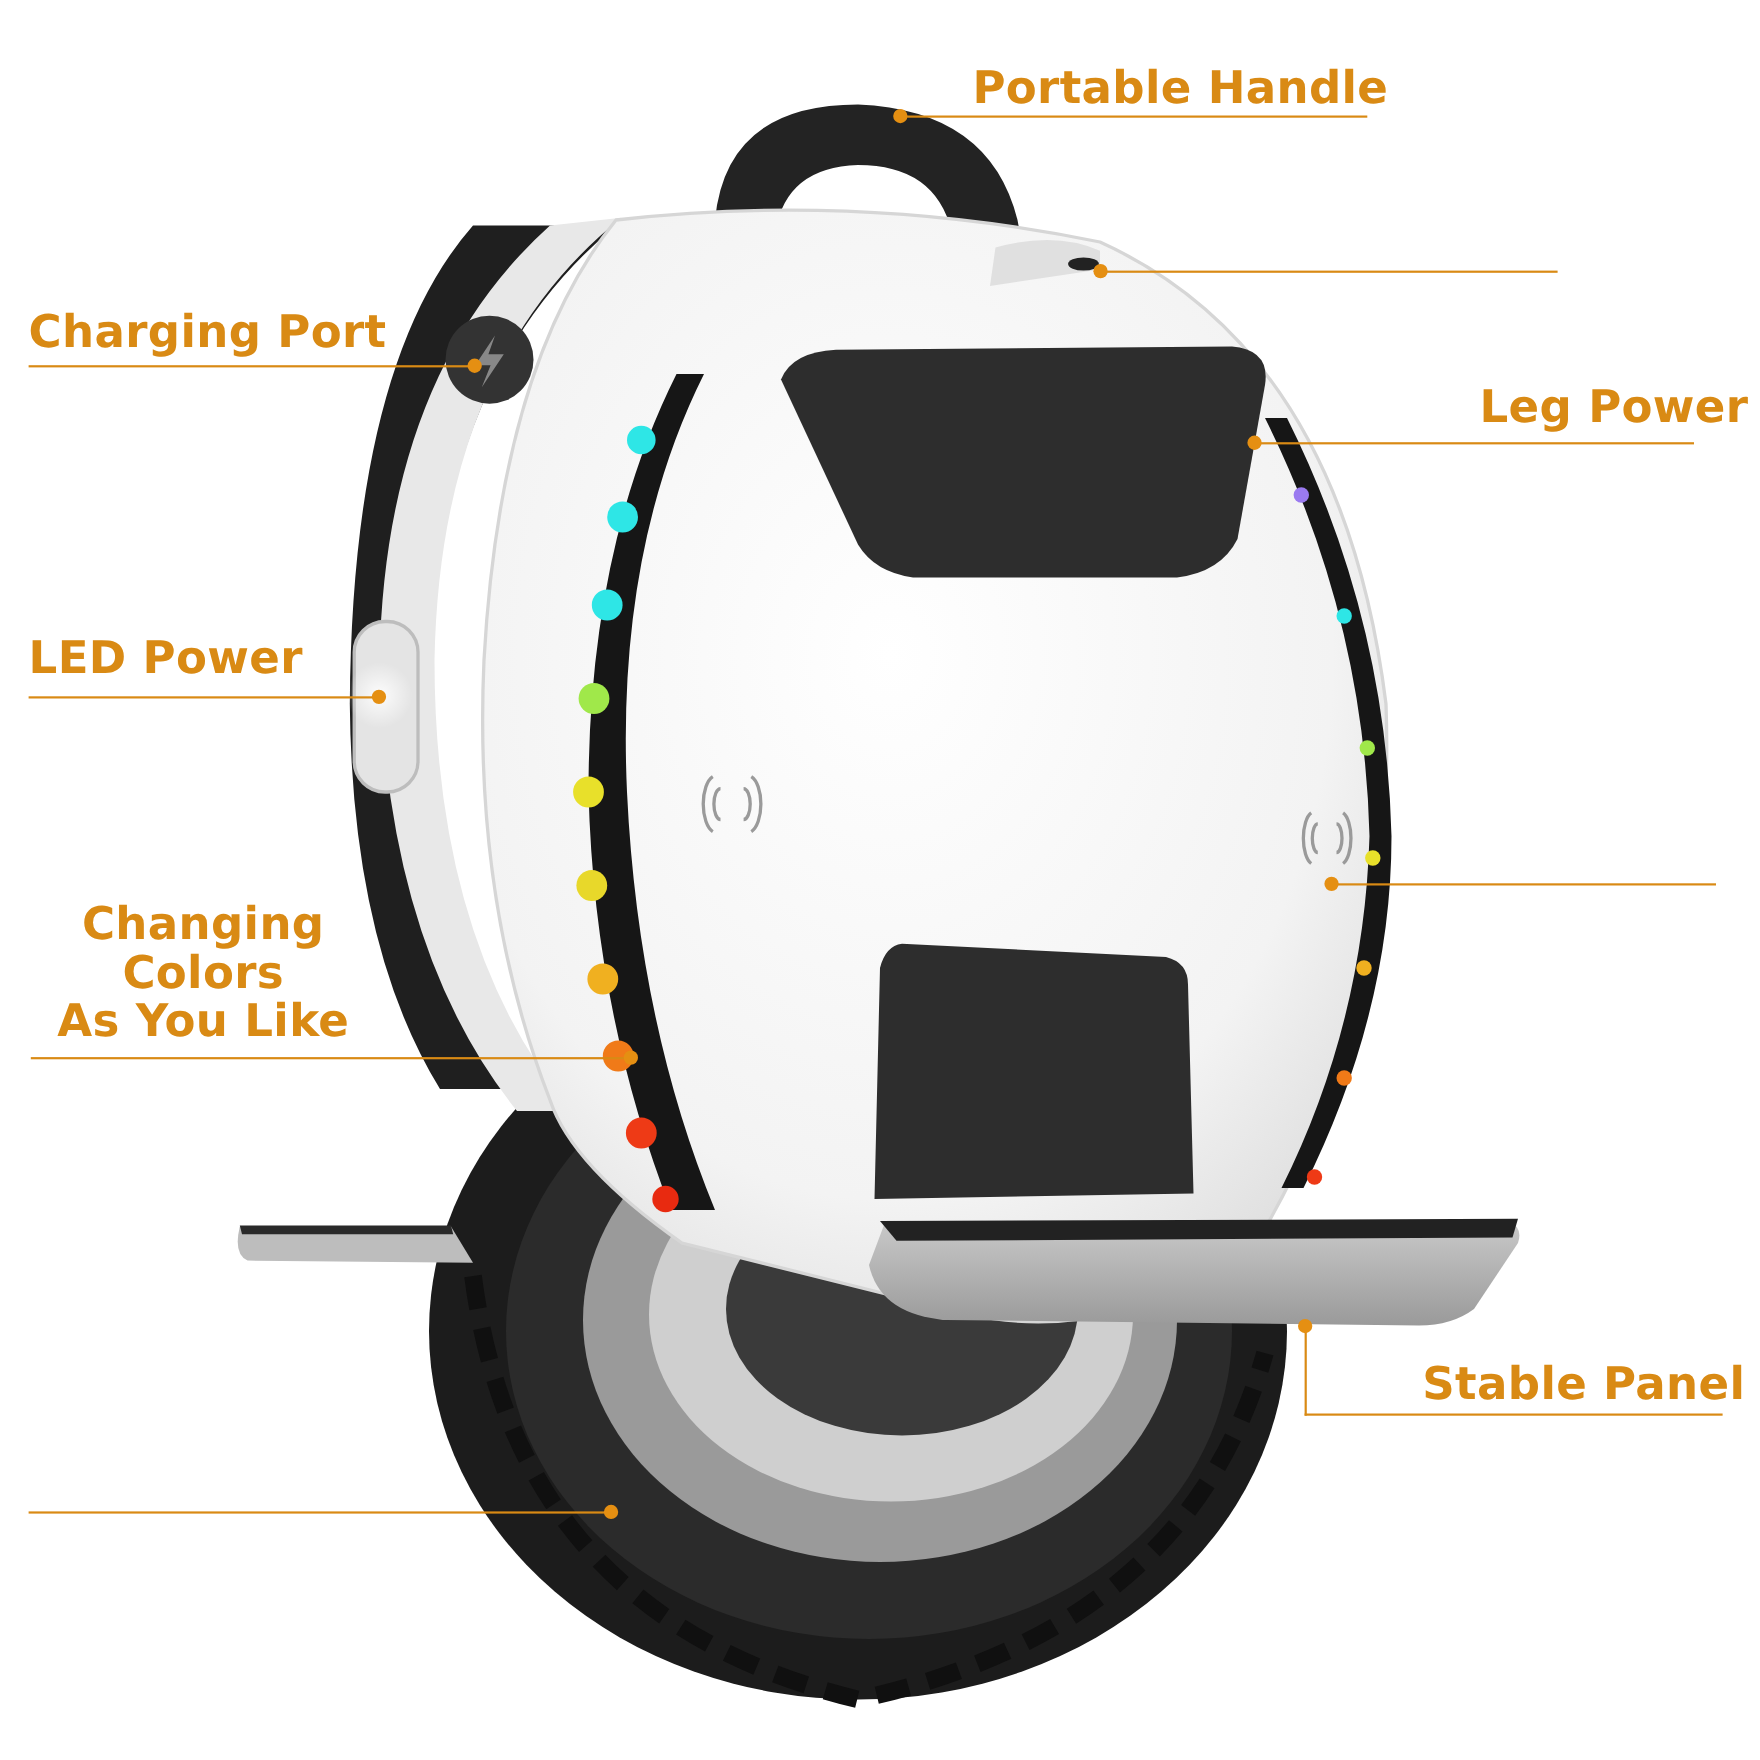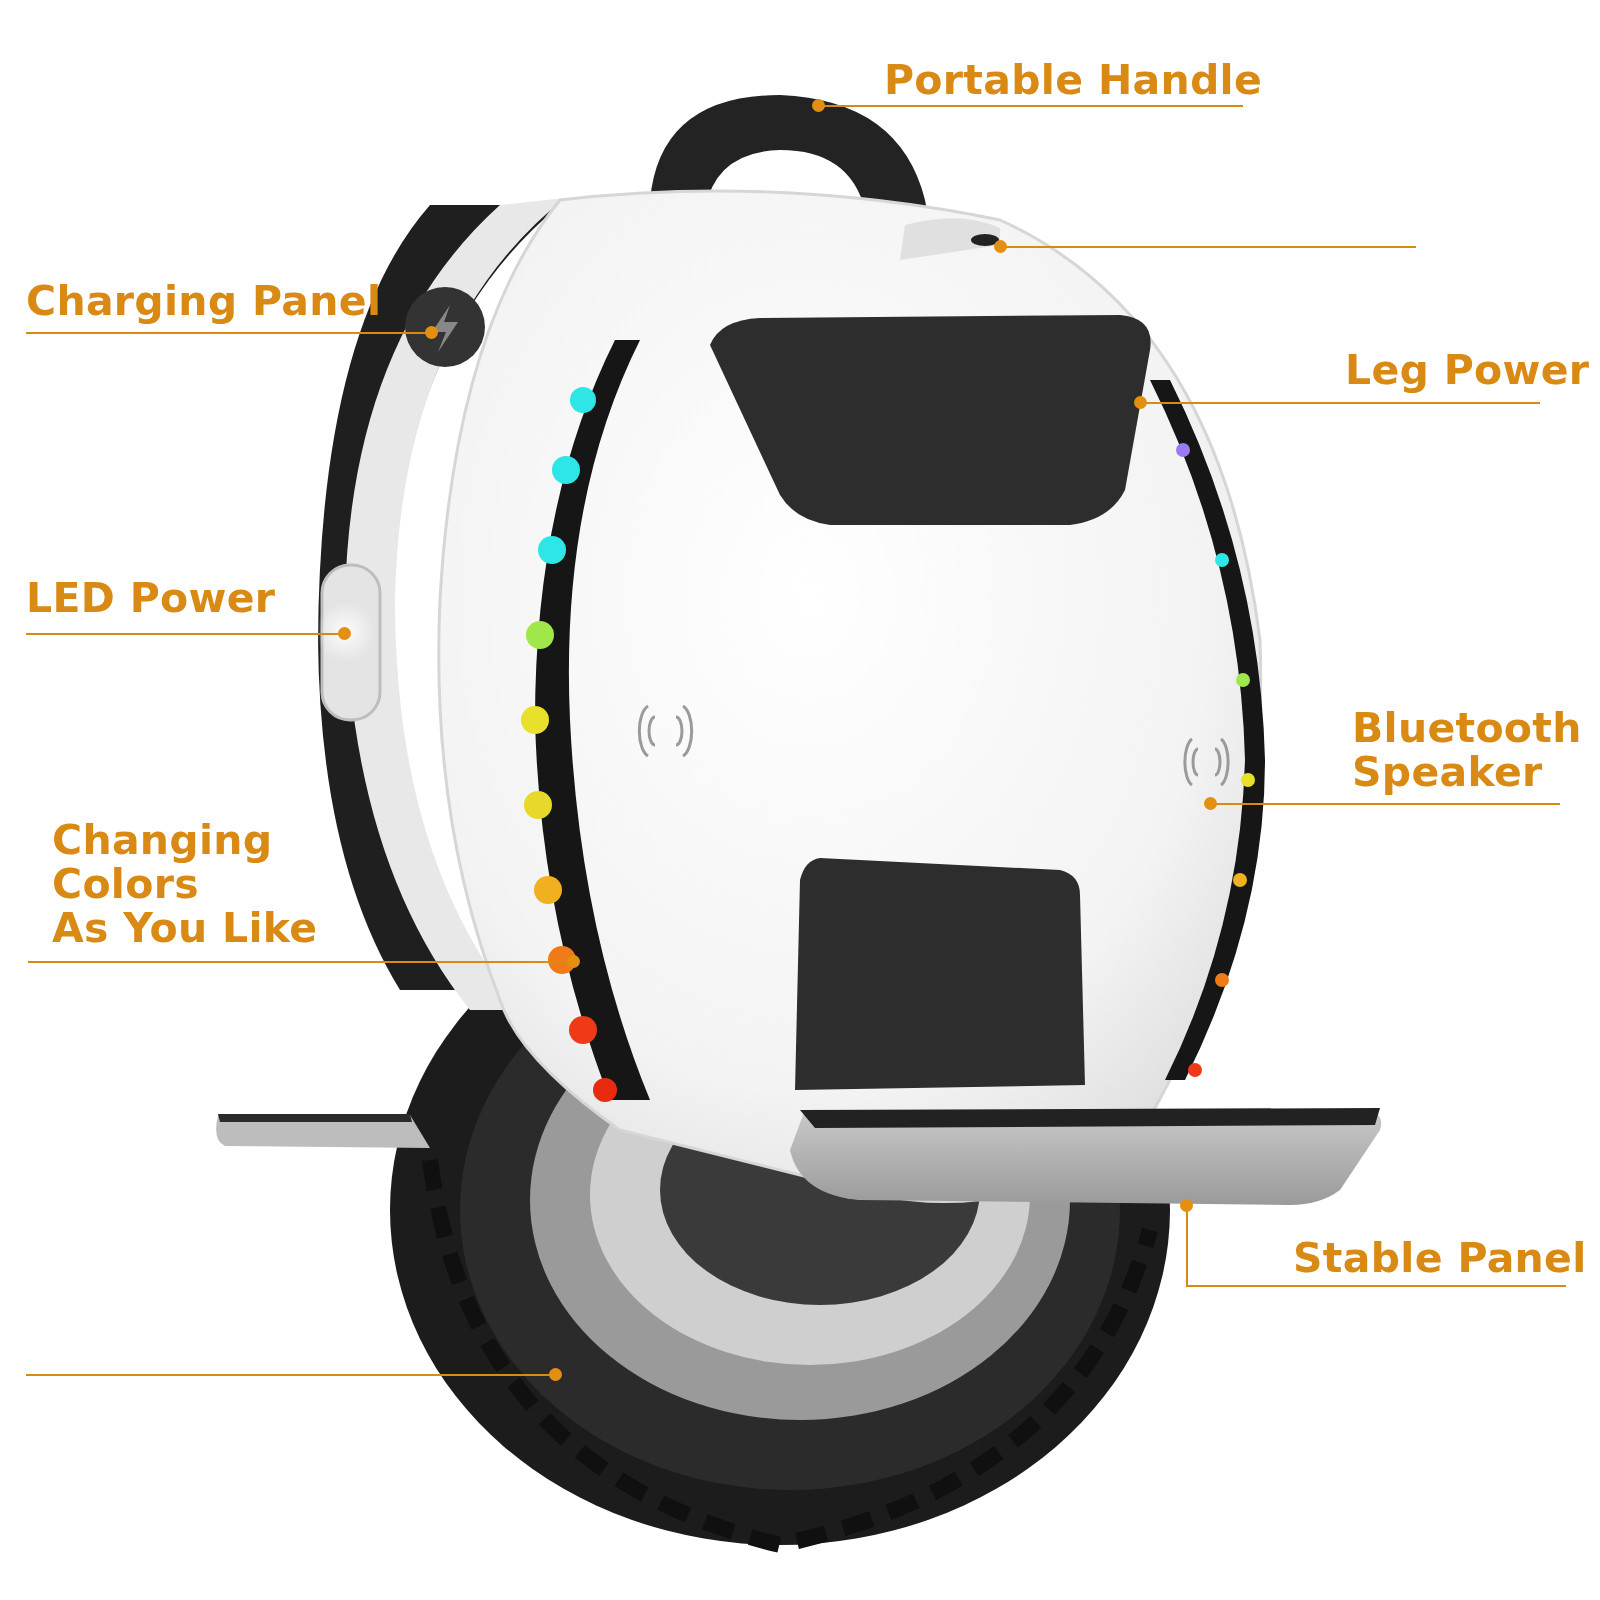--- a/index.html
+++ b/index.html
@@ -1,17 +1,17 @@
 <!DOCTYPE html>
 <html><head>
 <meta charset="utf-8">
 <style>
   html, body { margin:0; padding:0; background:#ffffff; }
   body { width:1600px; height:1600px; position:relative; overflow:hidden; font-family:"DejaVu Sans", "Liberation Sans", sans-serif; }
-  .stage { position:absolute; left:0; top:0; width:1600px; height:1600px; }
+  .stage { position:absolute; left:0; top:0; width:1600px; height:1600px;text-align:center; }
   .label { position:absolute; color:#d98a14; font-weight:bold; font-size:41px; line-height:44px; letter-spacing:0.3px; white-space:nowrap; }
   .label.multi { white-space:pre-line; }
   .lead { position:absolute; height:2px; background:#d98a14; }
   .vlead { position:absolute; width:2px; background:#d98a14; }
   .dot { position:absolute; width:13px; height:13px; border-radius:50%; background:#e58f12; }
   svg.product { position:absolute; left:0; top:0; }
 </style>
 </head>
 <body>
 
@@ -122,34 +122,32 @@
     </g>
   </svg>
 
   <div class="label" style="left:884px; top:58px;">Portable Handle</div>
   <div class="lead" style="left:818px; top:105px; width:425px;"></div>
   <div class="dot" style="left:812px; top:99px;"></div>
 
   <div class="lead" style="left:1000px; top:246px; width:416px;"></div>
   <div class="dot" style="left:994px; top:240px;"></div>
 
-  <div class="label" style="left:26px; top:279px;">Charging Panel</div>
+  <div class="label" style="left:26px; top:279px;">Charging Port</div>
   <div class="lead" style="left:26px; top:332px; width:406px;"></div>
   <div class="dot" style="left:425px; top:326px;"></div>
 
   <div class="label" style="left:1345px; top:348px;">Leg Power</div>
   <div class="lead" style="left:1140px; top:402px; width:400px;"></div>
   <div class="dot" style="left:1134px; top:396px;"></div>
 
   <div class="label" style="left:26px; top:576px;">LED Power</div>
   <div class="lead" style="left:26px; top:633px; width:320px;"></div>
   <div class="dot" style="left:338px; top:627px;"></div>
 
-  <div class="label multi" style="left:1352px; top:706px;">Bluetooth
-Speaker</div>
   <div class="lead" style="left:1210px; top:803px; width:350px;"></div>
   <div class="dot" style="left:1204px; top:797px;"></div>
 
   <div class="label multi" style="left:28px; top:818px;margin-left:24px;">Changing
 Colors
 As You Like</div>
   <div class="lead" style="left:28px; top:961px; width:545px;"></div>
   <div class="dot" style="left:567px; top:955px;"></div>
 
   <div class="label" style="left:1293px; top:1236px;">Stable Panel</div>

